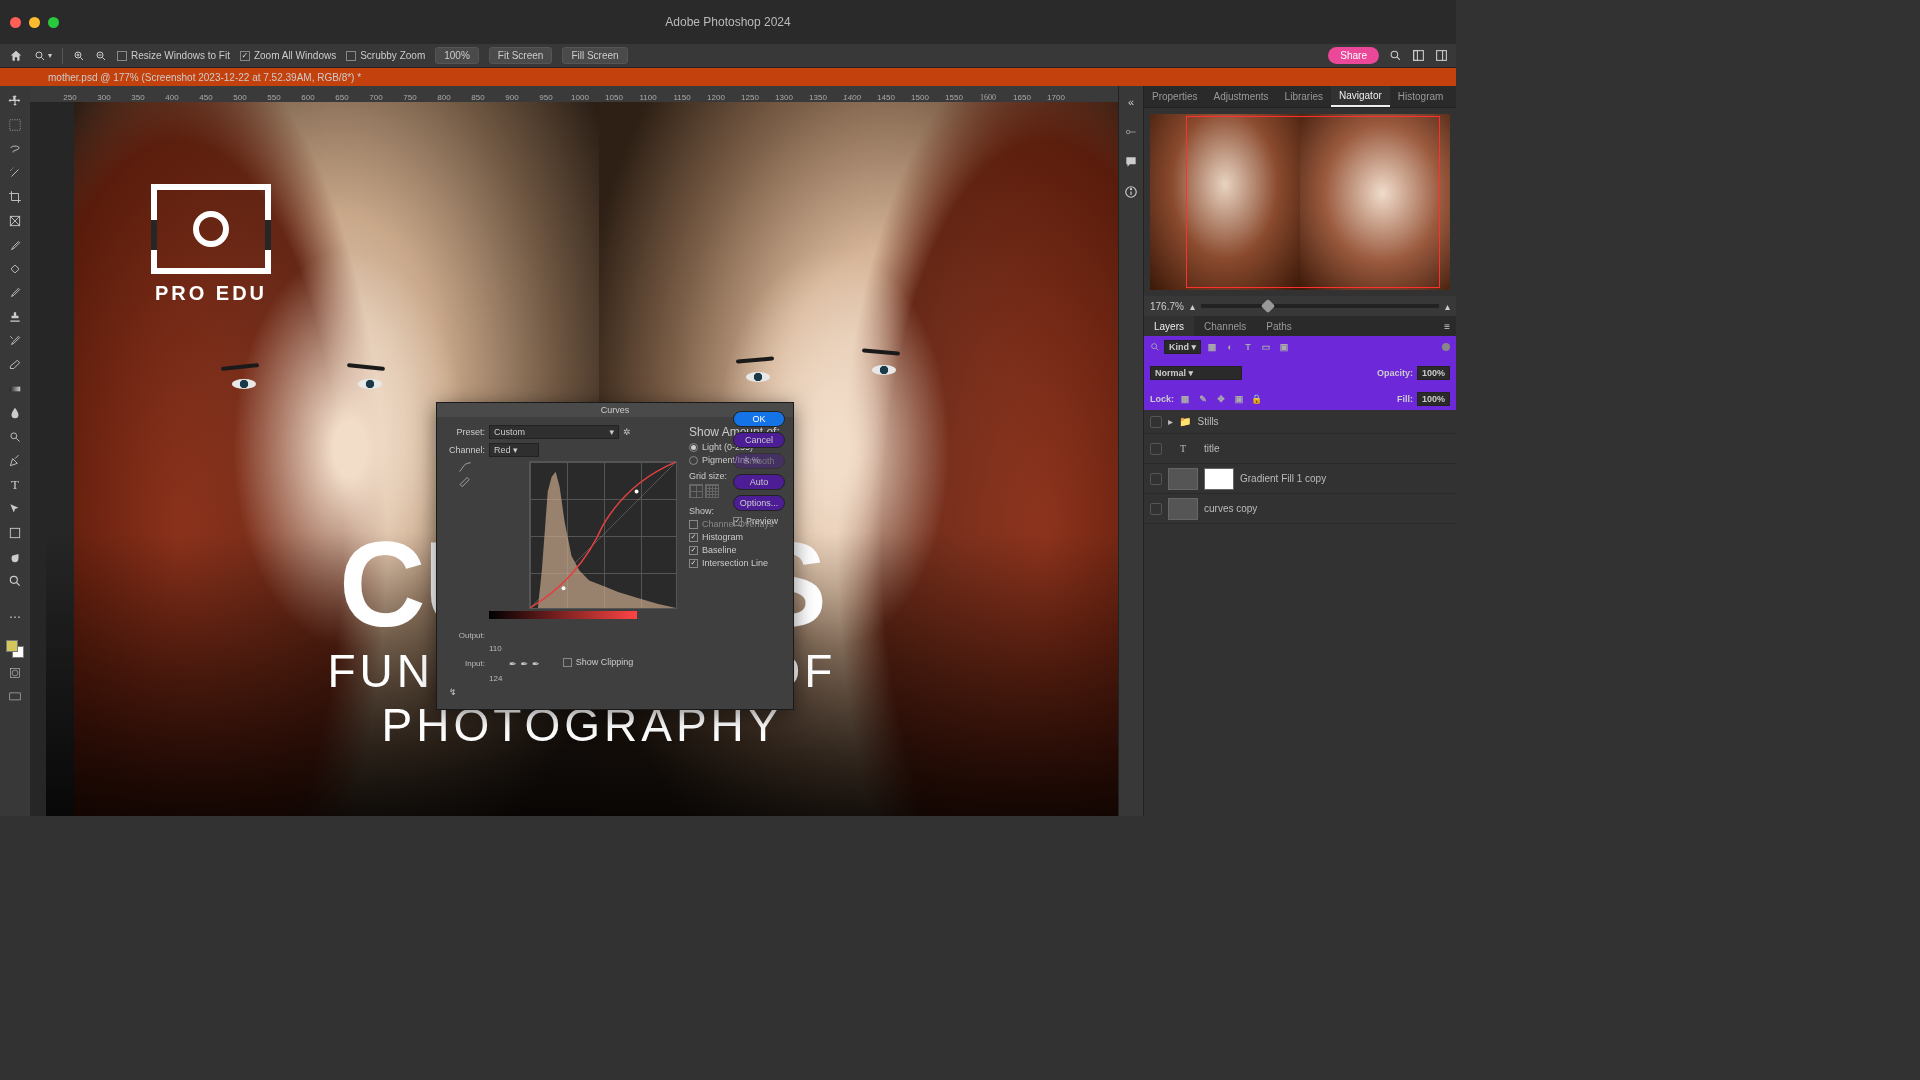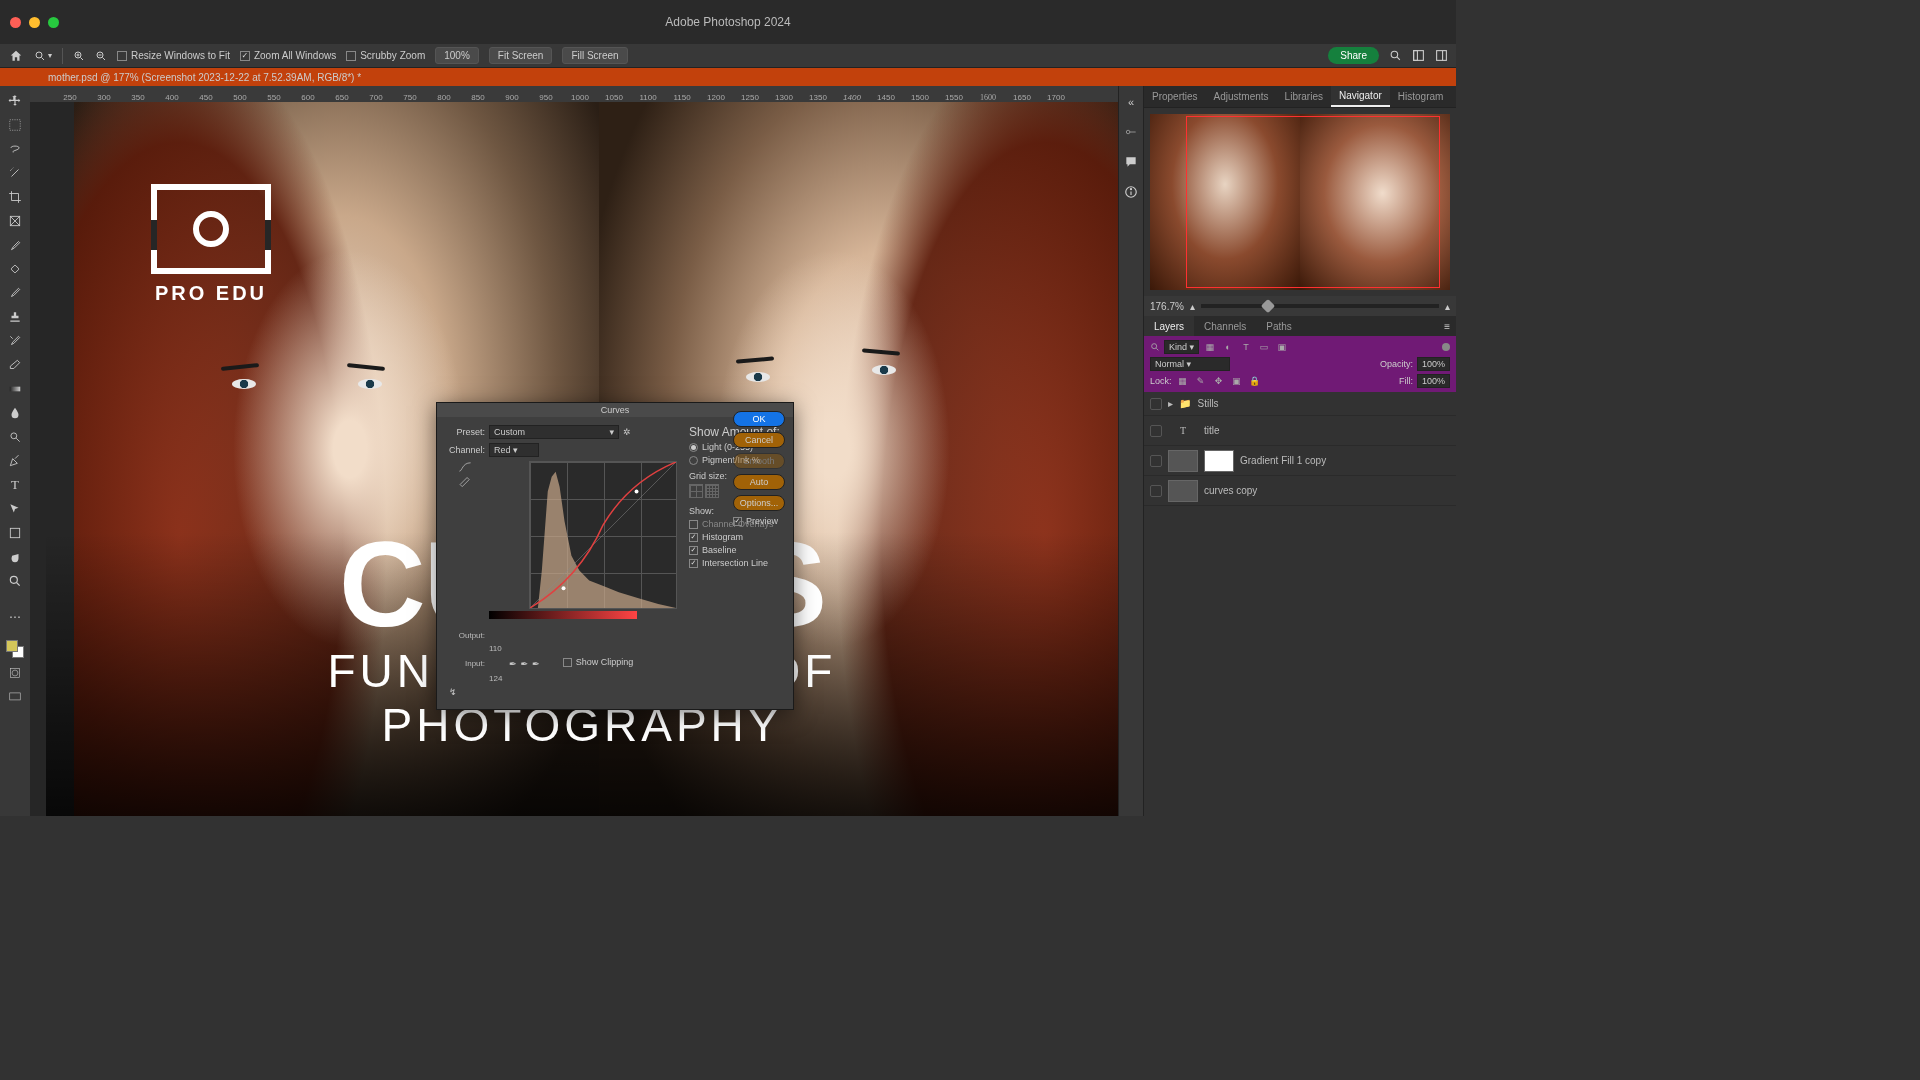--- a/index.html
+++ b/index.html
@@ -14,21 +14,21 @@
 
 
 .optbar { height:24px; background:#383838; display:flex; align-items:center; padding:0 8px; gap:10px; border-bottom:1px solid #222; font-size:10px; color:#ccc; }
 .optbar .home{width:16px;height:16px;display:inline-flex;align-items:center;justify-content:center;}
 .optbar .sep{width:1px;height:16px;background:#555;}
 .optbar .chk{display:flex;align-items:center;gap:4px;}
 .optbar .chk .box{width:10px;height:10px;border:1px solid #888;display:inline-flex;align-items:center;justify-content:center;font-size:8px;line-height:1;}
 .optbar .chk .box.on::after{content:"✓";color:#ddd;}
 .optbar .pill{background:#4a4a4a;border:1px solid #555;padding:2px 8px;border-radius:3px;font-size:10px;}
 .optright{margin-left:auto;display:flex;align-items:center;gap:10px;}
-.share-btn{background:#15803d;color:#fff;border-radius:12px;padding:3px 12px;font-size:10px;}
+.share-btn{background:#ec4899;color:#fff;border-radius:12px;padding:3px 12px;font-size:10px;}
 
 
 .doctab-row{height:18px;background:#c2410c;display:flex;align-items:center;padding-left:48px;font-size:10px;color:#ccc;}
 
 
 .mainrow{display:flex;height:calc(100% - 70px);}
 .toolcol{width:30px;background:#383838;display:flex;flex-direction:column;align-items:center;gap:6px;padding-top:6px;}
 .toolcol .t{width:18px;height:18px;display:flex;align-items:center;justify-content:center;color:#ccc;font-size:12px;border-radius:2px;}
 .toolcol .swatch{width:18px;height:18px;position:relative;margin-top:8px;}
 .toolcol .swatch .fg{position:absolute;top:0;left:0;width:12px;height:12px;background:#d4c65a;border:1px solid #777;}
@@ -65,21 +65,21 @@
 .curves-dlg .body{display:flex;padding:8px;}
 .curves-dlg .leftcol{flex:1;}
 .curves-dlg .row{display:flex;align-items:center;gap:4px;margin-bottom:4px;}
 .curves-dlg .lbl{font-size:9px;min-width:40px;text-align:right;}
 .curves-dlg select,.curves-dlg .sel{background:#2f2f2f;border:1px solid #222;color:#ccc;font-size:9px;padding:1px 4px;}
 .curves-dlg .graph{width:148px;height:148px;background:#2a2a2a;border:1px solid #555;position:relative;margin-left:40px;}
 .curves-dlg .graph .grid{position:absolute;inset:0;background-image:linear-gradient(#555 1px,transparent 1px),linear-gradient(90deg,#555 1px,transparent 1px);background-size:37px 37px;}
 .curves-dlg .graph .hist{position:absolute;bottom:0;left:0;right:0;height:100%;}
 .curves-dlg .graph .curve{position:absolute;inset:0;}
 .curves-dlg .rightcol{width:128px;padding-left:12px;}
-.curves-dlg .btn{background:#a16207;border:1px solid #222;border-radius:10px;padding:2px 0;text-align:center;margin-bottom:5px;font-size:9px;}
+.curves-dlg .btn{background:#4c1d95;border:1px solid #222;border-radius:10px;padding:2px 0;text-align:center;margin-bottom:5px;font-size:9px;}
 .curves-dlg .btn.primary{background:#1473e6;color:#fff;}
 .curves-dlg .btn.dis{opacity:0.4;}
 .curves-dlg .chkln{display:flex;align-items:center;gap:4px;margin-bottom:3px;}
 .curves-dlg .cb{width:9px;height:9px;border:1px solid #888;display:inline-flex;align-items:center;justify-content:center;}
 .curves-dlg .cb.on::after{content:"✓";font-size:7px;color:#ddd;}
 .curves-dlg .rad{width:9px;height:9px;border:1px solid #888;border-radius:50%;display:inline-flex;align-items:center;justify-content:center;}
 .curves-dlg .rad.on::after{content:"";width:5px;height:5px;background:#ccc;border-radius:50%;}
 .curves-dlg .gridico{width:14px;height:14px;border:1px solid #666;display:inline-block;margin-right:2px;background-image:linear-gradient(#666 1px,transparent 1px),linear-gradient(90deg,#666 1px,transparent 1px);}
 .curves-dlg .gridico.s4{background-size:50% 50%;} .curves-dlg .gridico.s10{background-size:25% 25%;}
 .curves-dlg .io{font-size:8px;color:#bbb;}
@@ -96,21 +96,21 @@
 .navimg .half{flex:1;position:relative;overflow:hidden;}
 .navimg .half.l{background:radial-gradient(ellipse at 50% 40%,#e8d4c2,#8a4a2e 50%,#3a1808);}
 .navimg .half.r{background:radial-gradient(ellipse at 55% 45%,#f0dccb,#9a5a3e 50%,#3a1808);}
 .navimg .vbox{position:absolute;border:1px solid #ff3030;top:2px;bottom:2px;left:36px;right:10px;}
 .zoomrow{height:20px;display:flex;align-items:center;padding:0 6px;font-size:10px;gap:6px;background:#383838;}
 .zoomrow .slider{flex:1;height:4px;background:#222;position:relative;}
 .zoomrow .slider .thumb{position:absolute;top:-3px;left:26%;width:10px;height:10px;background:#999;border-radius:2px;transform:rotate(45deg);}
 .layertabs{height:20px;display:flex;align-items:center;background:#2a2a2a;font-size:10px;}
 .layertabs .tab{padding:0 10px;color:#999;height:100%;display:flex;align-items:center;}
 .layertabs .tab.active{color:#eee;background:#323232;}
-.layerctrl{padding:4px 6px;display:flex;flex-direction:column;gap:3px;font-size:9px;background:#701a75;}
+.layerctrl{padding:4px 6px;display:flex;flex-direction:column;gap:12px;font-size:9px;background:#6d28d9;font-weight:bold;}
 .layerctrl .row{display:flex;align-items:center;gap:4px;}
 .layerctrl .sel{background:#2a2a2a;border:1px solid #222;padding:1px 4px;font-size:9px;color:#ccc;}
 .layerctrl .mini{width:14px;height:14px;display:inline-flex;align-items:center;justify-content:center;color:#aaa;}
 .layerlist{flex:1;overflow:auto;background:#323232;}
 .layer{display:flex;align-items:center;height:30px;padding:0 6px;gap:6px;font-size:10px;color:#bbb;border-bottom:1px solid #2a2a2a;}
 .layer .vis{width:12px;height:12px;border:1px solid #555;border-radius:2px;}
 .layer .thumb{width:30px;height:22px;background:#555;border:1px solid #666;}
 .layer.group{height:24px;}
 .layer.sel{background:#4a5a7a;}
 svg{display:block;}
@@ -575,21 +575,21 @@
           </span>
         <span class="sel"><span>Kind</span> ▾</span>
         <span class="mini">▦</span>
         <span class="mini">◐</span>
         <span class="mini">T</span>
         <span class="mini">▭</span>
         <span class="mini">▣</span>
         <span style="margin-left:auto;width:8px;height:8px;border-radius:50%;background:#888;"></span>
       </div>
       <div class="row">
-        <span class="sel" style="width:80px;"><span>Normal</span> ▾</span>
+        <span class="sel" style="width:92px;"><span>Normal</span> ▾</span>
         <span style="margin-left:auto;">Opacity:</span>
         <span class="sel">100%</span>
       </div>
       <div class="row">
         <span>Lock:</span>
         <span class="mini">▦</span>
         <span class="mini">✎</span>
         <span class="mini">✥</span>
         <span class="mini">▣</span>
         <span class="mini">🔒</span>

